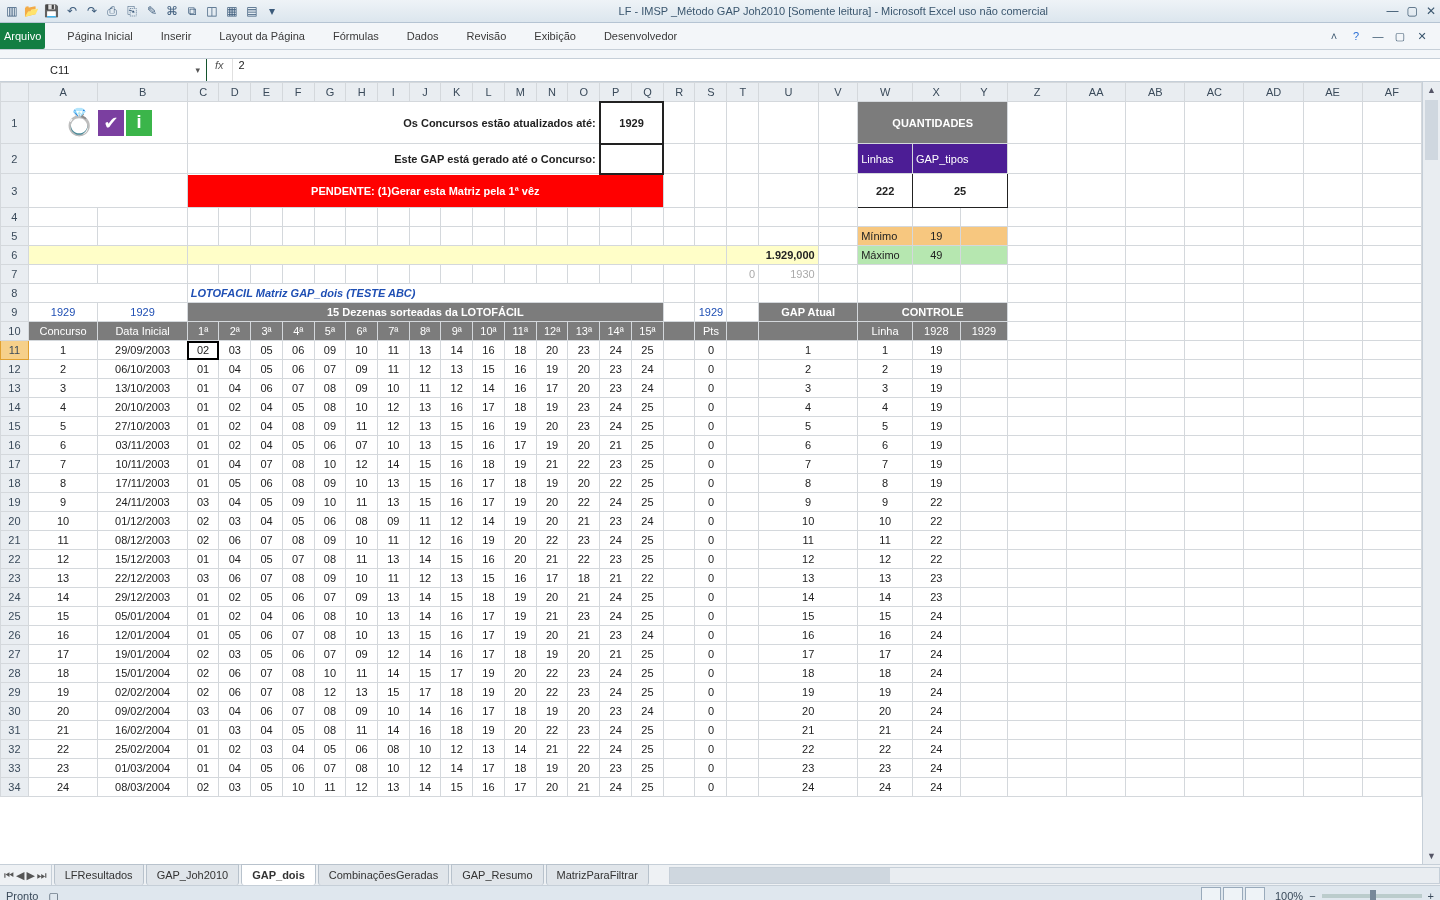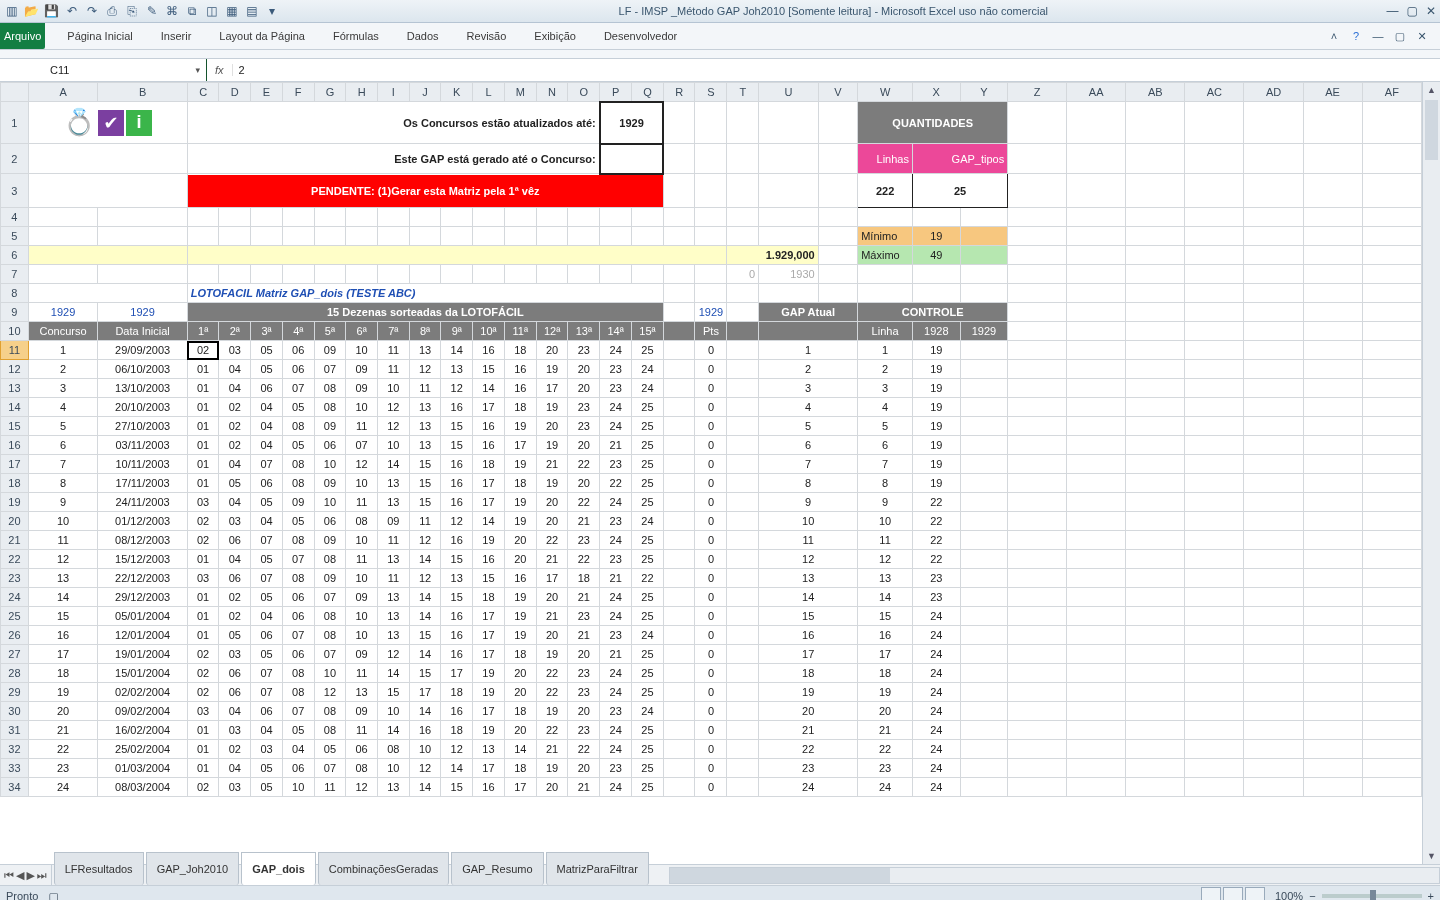--- a/index.html
+++ b/index.html
@@ -14,21 +14,21 @@
 .ribbon .file{background:#137e43;color:#fff;padding:0 4px;display:flex;align-items:center;font-weight:400;border-radius:0 0 2px 0;margin-right:8px;}
 .ribbon .tab{padding:0 14px;display:flex;align-items:center;color:#3a3a3a;cursor:default;}
 .ribbon .spacer{flex:1;}
 .ribbon .help{display:flex;align-items:center;gap:6px;padding-right:10px;color:#3a566e;}
 .ribbon .help span{width:16px;height:16px;display:inline-flex;align-items:center;justify-content:center;}
 .collapse-bar{height:8px;background:#f3f6f9;border-bottom:1px solid #c6cfd8;}
 
 .fbar{height:22px;display:flex;align-items:stretch;border-bottom:1px solid #c6cfd8;background:#fff;}
 .fbar .namebox{width:150px;border-right:1px solid #14532d;display:flex;align-items:center;justify-content:space-between;padding:0 6px;margin-left:44px;}
 .fbar .namebox .dd{font-size:9px;color:#555;}
-.fbar .fxarea{display:flex;align-items:center;flex:1;}
+.fbar .fxarea{display:flex;flex:1;}
 .fbar .fx{font-style:italic;color:#555;padding:0 8px;border-right:1px solid #e0e0e0;}
 .fbar .formula{padding-left:6px;}
 
 .gridwrap{position:relative;height:calc(900px - 22px - 26px - 8px - 22px - 20px - 20px);display:flex;}
 .grid{overflow:auto;flex:1;}
 table.sheet{border-collapse:collapse;table-layout:fixed;}
 table.sheet th,table.sheet td{border:1px solid #d4d8dc;height:19px;box-sizing:border-box;padding:0 3px;white-space:nowrap;overflow:hidden;font-size:11px;}
 table.sheet thead th{background:#e9edf1;color:#3a4a5a;font-weight:400;text-align:center;position:sticky;top:0;z-index:2;}
 table.sheet th.rowhead{background:#e9edf1;color:#3a4a5a;text-align:center;font-weight:400;position:sticky;left:0;width:28px;z-index:1;}
 table.sheet th.rowhead.sel{background:#f6d08a;border:1px solid #e0a030;}
@@ -44,31 +44,31 @@
 .cWIDE{width:60px;}
 
 .hdr-gray{background:#7c7c7c;color:#fff;font-weight:700;}
 .hdr-gray-light{background:#7c7c7c;color:#fff;}
 .hdr-blue{color:#1f4fb4;font-weight:400;}
 .big{font-size:17px;font-weight:700;}
 .border-box{border:2px solid #222 !important;}
 .red-banner{background:#ff0000;color:#fff;font-weight:700;font-size:17px;}
 .yellow{background:#fffec8;font-weight:bold;}
 .quant-title{background:#7c7c7c;color:#fff;font-weight:700;text-align:center;}
-.quant-sub{background:#ec4899;color:#fff;text-align:right;}
+.quant-sub{background:#4c1d95;color:#fff;text-align:left;}
 .quant-val{font-size:17px;font-weight:700;border:1px solid #222 !important;}
 .minrow{background:#f7c77f;}
 .maxrow{background:#b6e7b0;}
 .sel-cell{outline:2px solid #000;outline-offset:-2px;}
 .italic-blue{color:#1f4fb4;font-style:italic;font-weight:700;}
 
 .sheetbar{height:20px;background:#eef1f4;border-top:1px solid #c6cfd8;display:flex;align-items:stretch;font-size:11px;}
 .sheetbar .navbtns{display:flex;align-items:center;gap:2px;padding:0 4px;border-right:1px solid #c6cfd8;color:#555;}
 .sheetbar .tabs{display:flex;align-items:flex-end;}
-.sheetbar .tab{padding:10px 10px;background:#e0e5ea;border:1px solid #b8c2cc;border-bottom:none;margin-left:2px;border-radius:0 0 3px 3px;color:#333;cursor:default;}
+.sheetbar .tab{padding:4px 10px;background:#e0e5ea;border:1px solid #b8c2cc;border-bottom:none;margin-left:2px;border-radius:0 0 3px 3px;color:#333;cursor:default;}
 .sheetbar .tab.active{background:#fff;font-weight:700;}
 .sheetbar .hscroll{flex:1;margin-left:20px;display:flex;align-items:center;}
 .sheetbar .hscroll .track{flex:1;height:15px;background:#e9edf1;border:1px solid #c6cfd8;position:relative;}
 .sheetbar .hscroll .thumb{position:absolute;left:0;top:0;bottom:0;width:220px;background:#cfd7df;}
 
 .status{height:20px;background:#dfe7ee;border-top:1px solid #c6cfd8;display:flex;align-items:center;padding:0 6px;font-size:11px;color:#3a4a5a;}
 .status .spacer{flex:1;}
 .status .viewbtns span{display:inline-block;width:18px;height:14px;border:1px solid #9ab;background:#eef3f7;margin-left:2px;}
 .status .zoom{display:flex;align-items:center;gap:6px;margin-left:10px;}
 .status .slider{width:100px;height:4px;background:#bcc;position:relative;}

